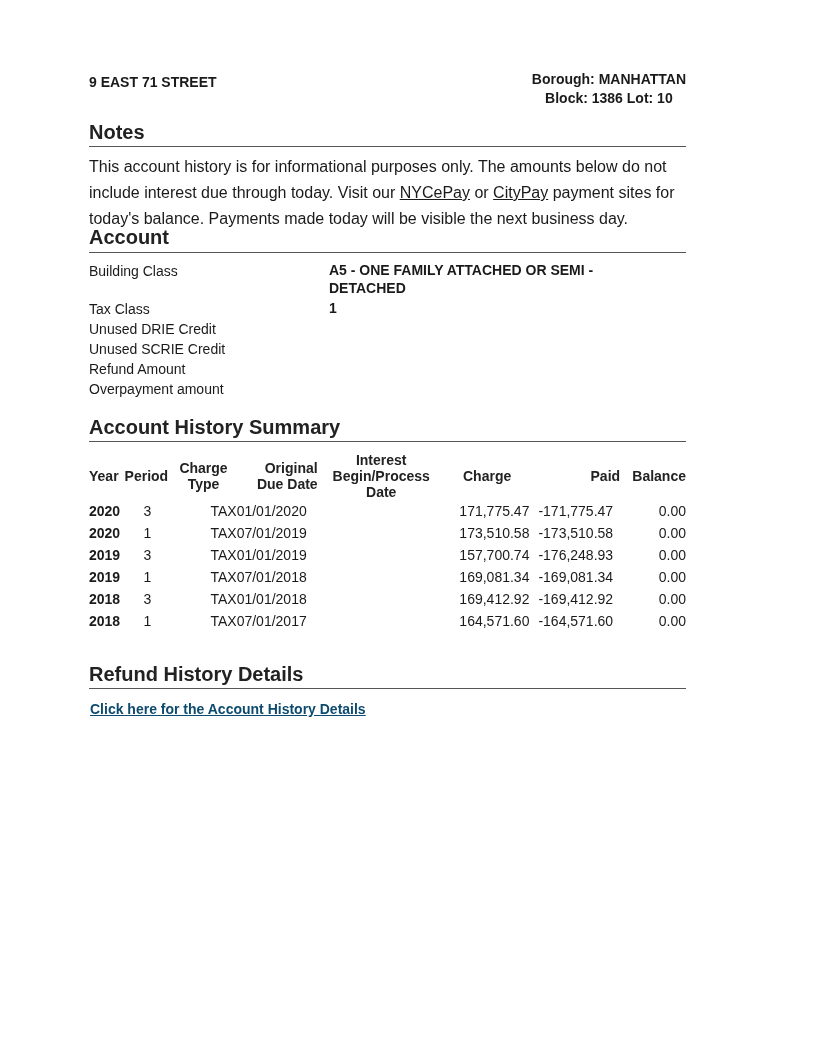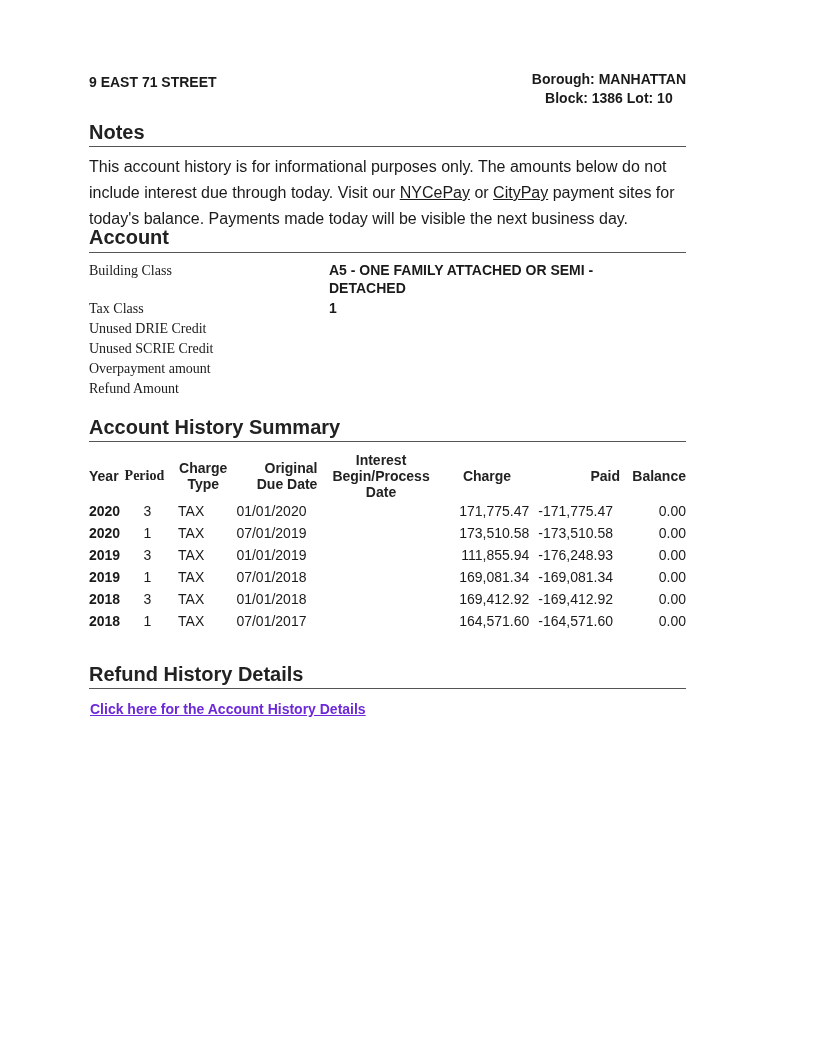--- a/index.html
+++ b/index.html
@@ -8,38 +8,38 @@
     .page { position:absolute; left:89px; top:0; width:597px; }
     .hdr { position:absolute; top:70px; left:0; width:597px; }
     .addr { position:absolute; left:0; top:4px; font-size:14px; font-weight:bold; }
     .bbl { position:absolute; right:0; top:0; text-align:center; font-size:14px; font-weight:bold; line-height:19px; }
     .section-title { position:absolute; left:0; font-size:20px; font-weight:bold; color:#222; }
     .rule { position:absolute; left:0; width:597px; height:0; border-top:1px solid #555; }
     .notes-text { position:absolute; left:0; top:154px; width:597px; font-size:16px; line-height:26px; }
     .notes-text a { color:#1a1a1a; text-decoration:underline; }
     .profile { position:absolute; left:0; top:261px; width:597px; font-size:14px; }
     .prow { display:flex; line-height:20px; }
-    .plabel { width:240px;font-family:Liberation Serif, serif; }
+    .plabel { width:240px; }
     .pval { width:320px; line-height:18px;font-weight:bold; }
     table.hist { position:absolute; left:0; top:452px; width:597px; border-collapse:collapse; font-size:14px; }
     table.hist th { font-weight:bold; line-height:16px; padding:0; vertical-align:middle; color:#222; }
     table.hist td { padding:0; height:22px; line-height:22px; }
     .c-year { width:36px; text-align:left;font-weight:bold; }
     .c-per { width:46px; text-align:center; }
-    .c-ct { width:60px; text-align:left; }
+    .c-ct { width:60px; text-align:right; }
     .c-odd { width:82px; text-align:right; }
     .c-int { width:130px; text-align:center; }
     .c-charge { width:86px; text-align:center; }
     .c-paid { width:90px; text-align:right; }
     .c-bal { width:67px; text-align:right; }
     td.c-ct { padding-left:8px !important; }
     td.c-odd { text-align:left; }
     td.c-charge { text-align:right; }
     td.c-paid { text-align:center; padding-left:2px !important; }
-    .link { position:absolute; left:1px; top:701px; font-size:14px; font-weight:bold; color:#6d28d9; text-decoration:underline; }
+    .link { position:absolute; left:1px; top:701px; font-size:14px; font-weight:bold; color:#0c4a6e; text-decoration:underline; }
   </style>
 </head>
 <body>
 
 <div class="page">
   <div class="hdr">
     <div class="addr">9 EAST 71 STREET</div>
     <div class="bbl">
       <div>Borough: MANHATTAN</div>
       <div>Block: 1386 Lot: 10</div>
@@ -65,37 +65,37 @@
     </div>
     <div class="prow">
       <div class="plabel">Unused DRIE Credit</div>
       <div class="pval"></div>
     </div>
     <div class="prow">
       <div class="plabel">Unused SCRIE Credit</div>
       <div class="pval"></div>
     </div>
     <div class="prow">
-      <div class="plabel">Overpayment amount</div>
+      <div class="plabel">Refund Amount</div>
       <div class="pval"></div>
     </div>
     <div class="prow">
-      <div class="plabel">Refund Amount</div>
+      <div class="plabel">Overpayment amount</div>
       <div class="pval"></div>
     </div>
   </div>
 
   <div class="section-title" style="top:416px;">Account History Summary</div>
   <div class="rule" style="top:441px;"></div>
 
   <table class="hist">
     <thead>
       <tr>
         <th class="c-year">Year</th>
-        <th class="c-per" style="text-align:left;font-family:Liberation Serif, serif;">Period</th>
+        <th class="c-per" style="text-align:left;">Period</th>
         <th class="c-ct" style="text-align:center;">Charge Type</th>
         <th class="c-odd">Original Due Date</th>
         <th class="c-int">Interest Begin/Process Date</th>
         <th class="c-charge">Charge</th>
         <th class="c-paid">Paid</th>
         <th class="c-bal">Balance</th>
       </tr>
     </thead>
     <tbody>
       <tr>
@@ -117,21 +117,21 @@
         <td class="c-charge">173,510.58</td>
         <td class="c-paid">-173,510.58</td>
         <td class="c-bal">0.00</td>
       </tr>
       <tr>
         <td class="c-year">2019</td>
         <td class="c-per">3</td>
         <td class="c-ct">TAX</td>
         <td class="c-odd">01/01/2019</td>
         <td class="c-int"></td>
-        <td class="c-charge">111,855.94</td>
+        <td class="c-charge">157,700.74</td>
         <td class="c-paid">-176,248.93</td>
         <td class="c-bal">0.00</td>
       </tr>
       <tr>
         <td class="c-year">2019</td>
         <td class="c-per">1</td>
         <td class="c-ct">TAX</td>
         <td class="c-odd">07/01/2018</td>
         <td class="c-int"></td>
         <td class="c-charge">169,081.34</td>

